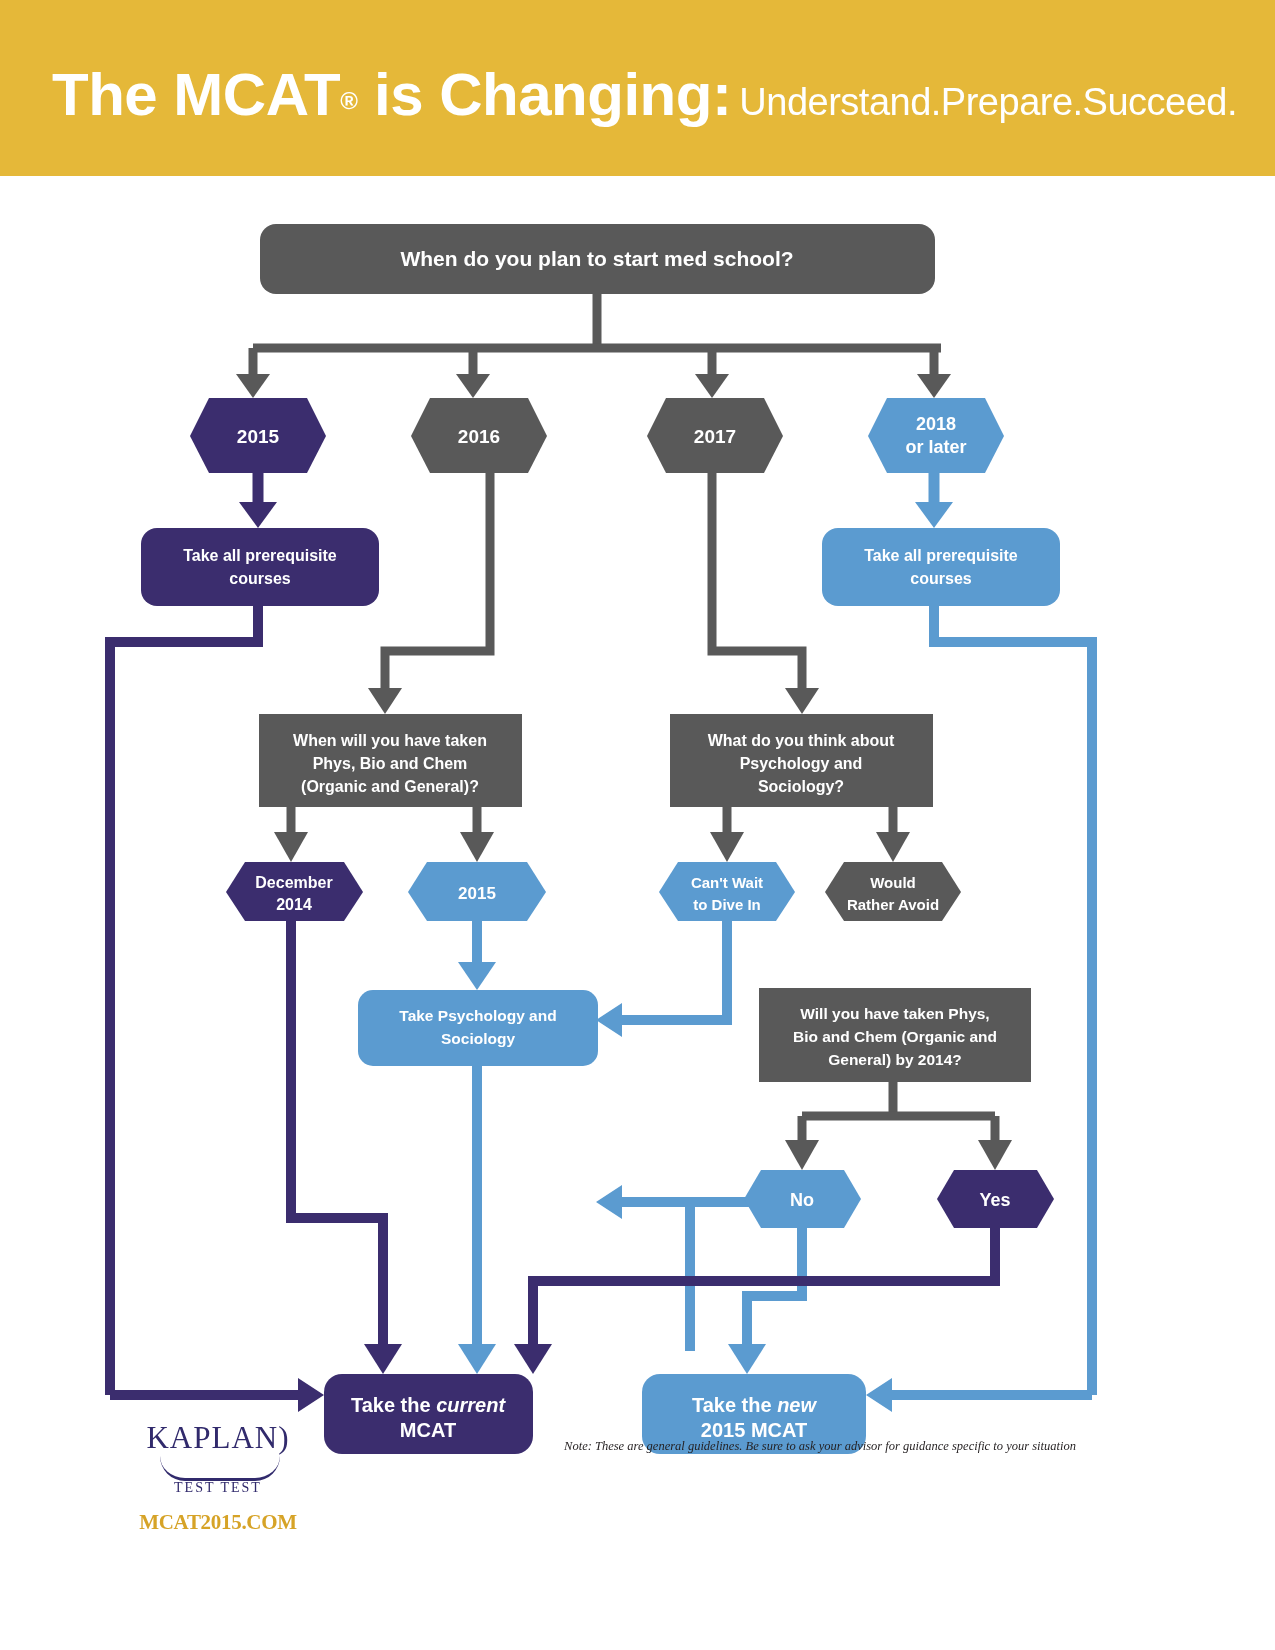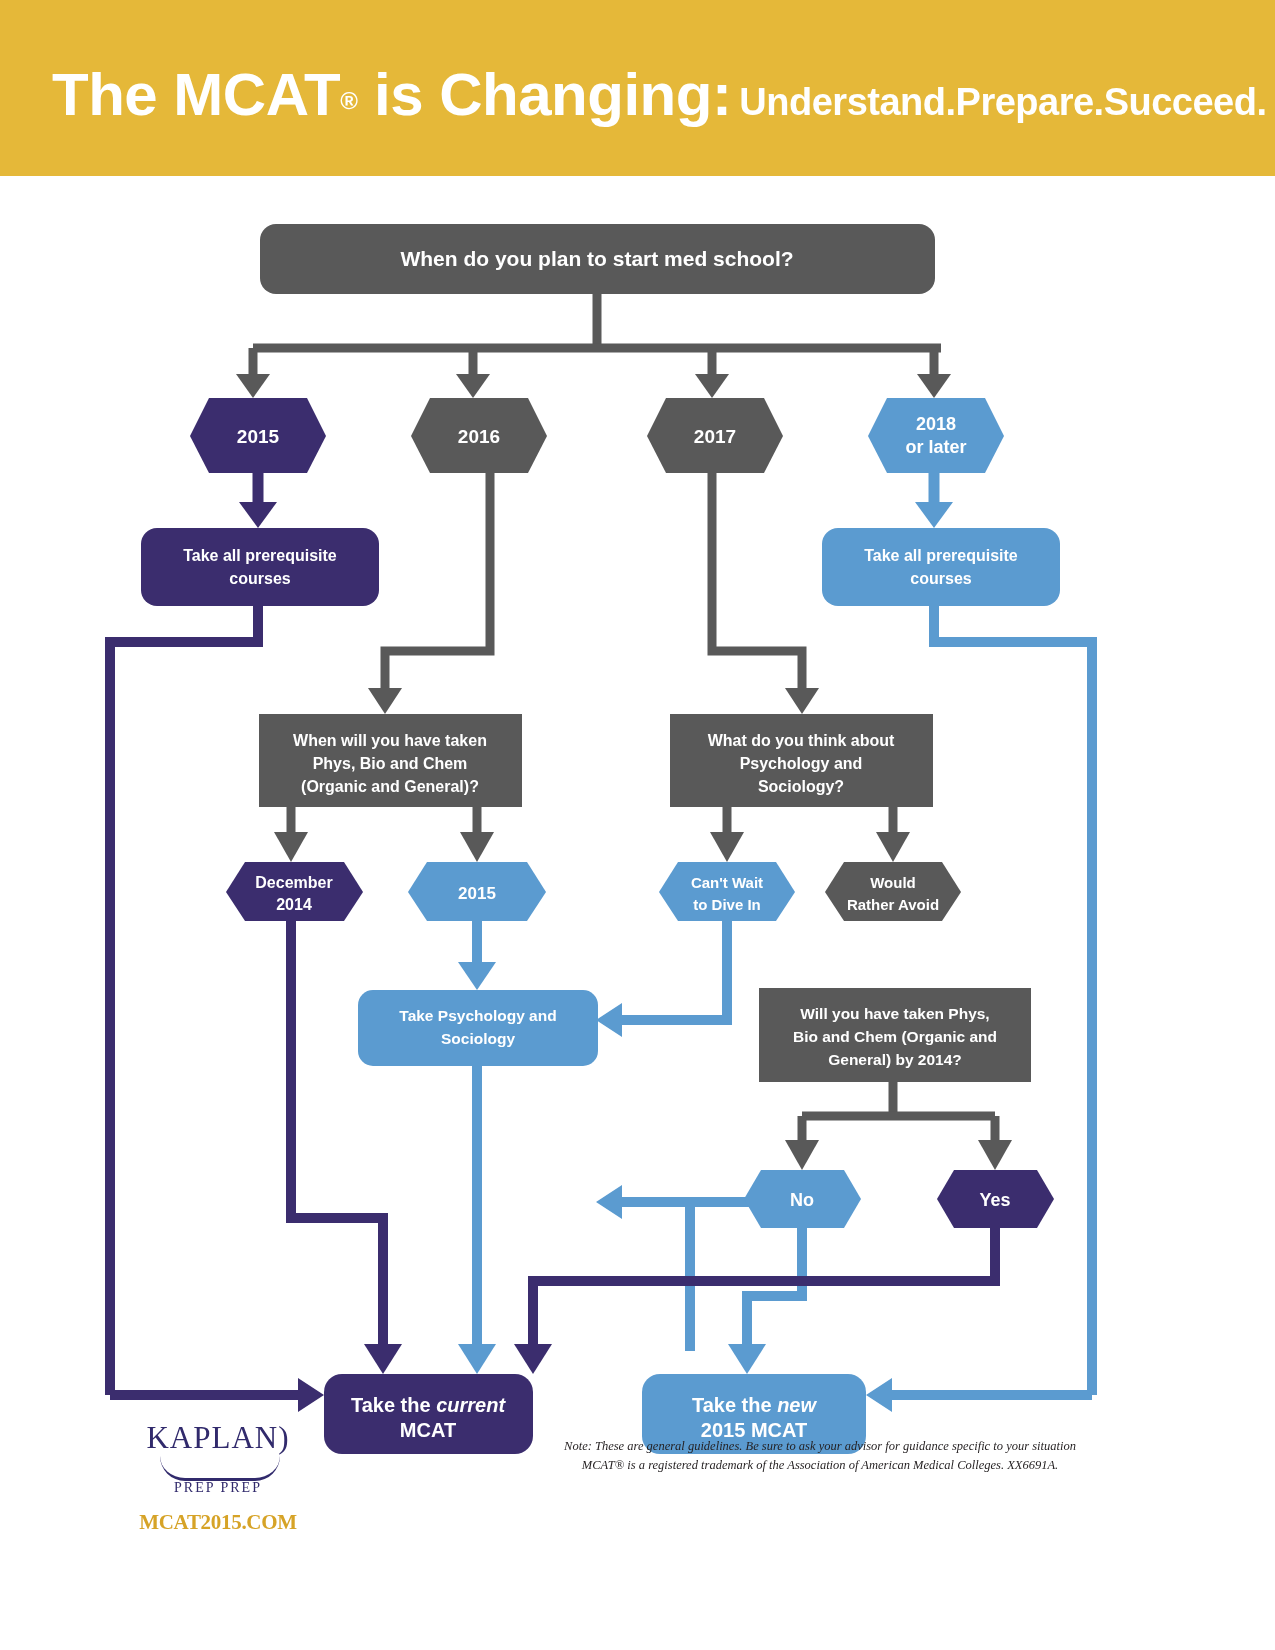--- a/index.html
+++ b/index.html
@@ -18,21 +18,21 @@
     position:absolute;left:52px;top:60px;
     white-space:nowrap;
     color:#ffffff;
   }
   .title-main{
     font-size:60px;font-weight:bold;letter-spacing:-0.5px;
     font-family:"Liberation Sans", sans-serif;
   }
   .title-reg{font-size:24px;vertical-align:super;font-weight:bold;}
   .title-sub{
-    font-size:38px;font-weight:bold;letter-spacing:-0.5px;margin-left:8px;
+    font-size:38px;font-weight:normal;letter-spacing:-0.5px;margin-left:8px;
   }
   #chart{position:absolute;left:0;top:176px;width:1275px;height:1300px;}
   .kaplan-wrap{position:absolute;left:118px;top:1420px;width:200px;text-align:center;}
   .kaplan-word{
     color:#312a6c;font-size:31px;font-weight:normal;letter-spacing:1px;
     font-family:"Liberation Serif", serif;position:relative;display:inline-block;
   }
   .kaplan-swoosh{
     position:absolute;left:14px;top:36px;width:120px;height:22px;
     border-bottom:3px solid #312a6c;border-radius:0 0 60px 60px;
@@ -255,20 +255,19 @@
     <text x="754" y="1261" text-anchor="middle" font-size="20">2015 MCAT</text>
   </g>
 
 </svg>
 
 <div class="kaplan-wrap">
   <div class="kaplan-word">
     <span>KAPLAN</span><span>)</span>
     <span class="kaplan-swoosh"></span>
   </div>
-  <div class="kaplan-tp">PREP PREP</div>
+  <div class="kaplan-tp">TEST TEST</div>
   <div class="kaplan-url">MCAT2015.COM</div>
 </div>
 
 <div class="note">
   <div>Note: These are general guidelines. Be sure to ask your advisor for guidance specific to your situation</div>
-  <div>MCAT® is a registered trademark of the Association of American Medical Colleges. XX6691A.</div>
 </div>
 
 </body></html>

